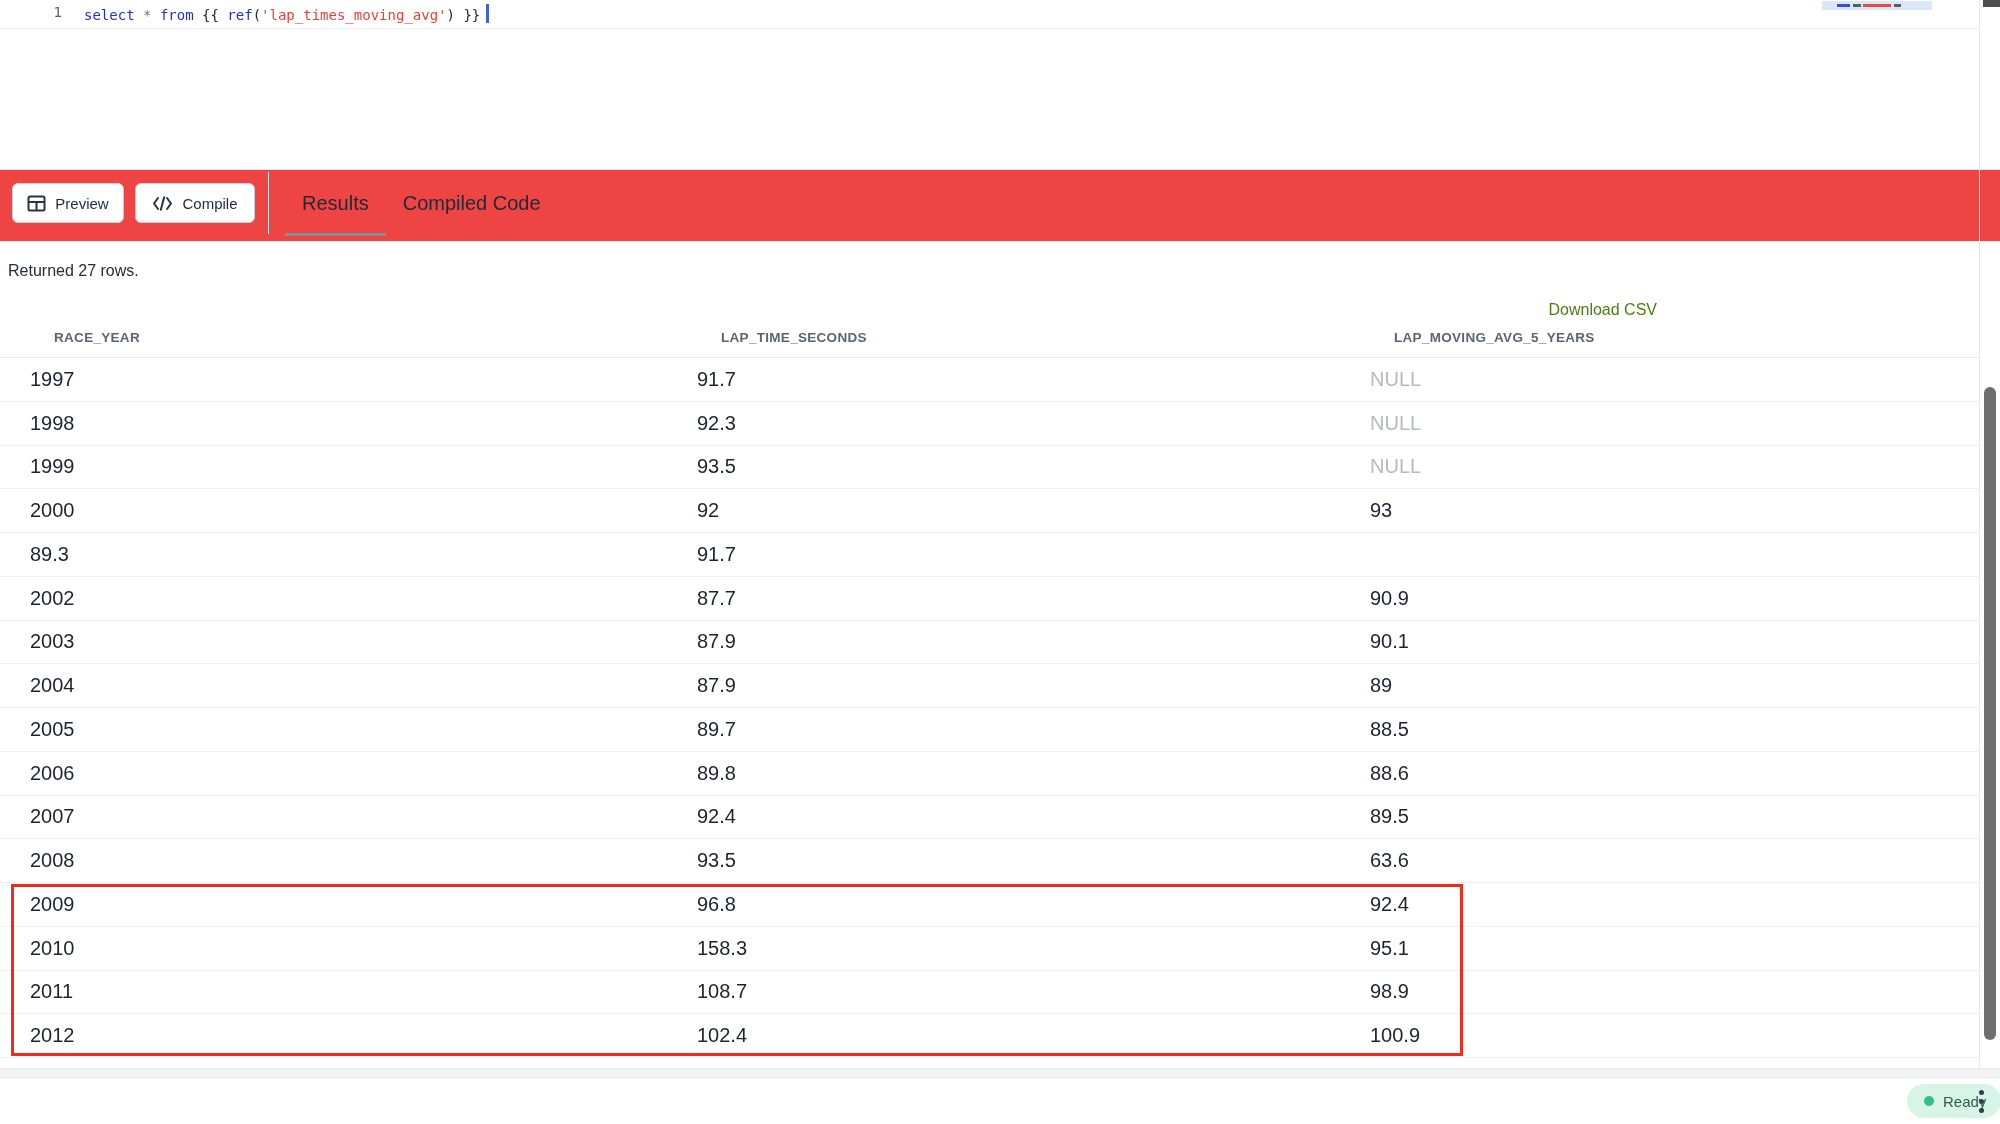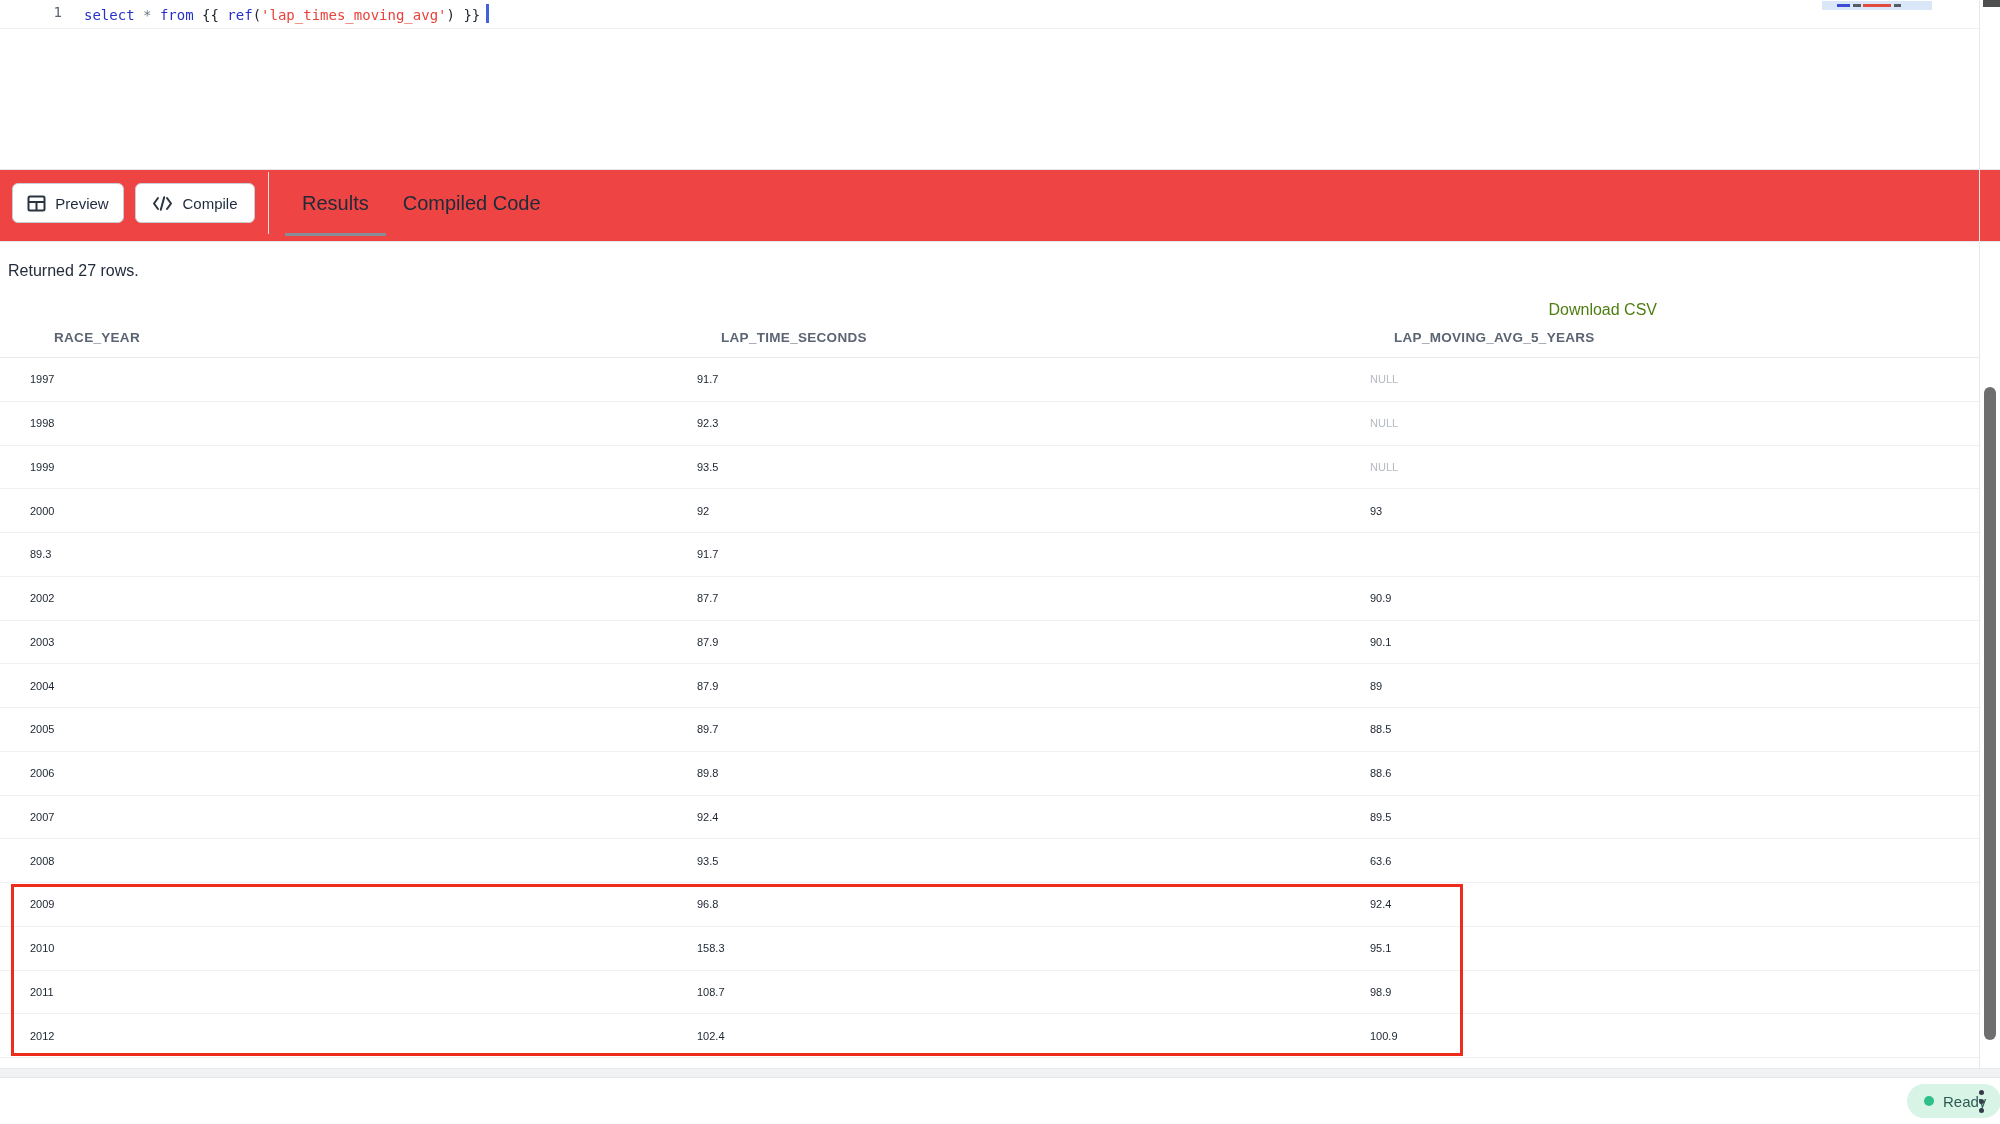--- a/index.html
+++ b/index.html
@@ -45,21 +45,21 @@
   .download{position:absolute;right:23px;top:26px;font-size:16px;color:#4d7c0f;cursor:pointer;margin-top:39px;}
 
   
   .thead{position:absolute;left:0;top:318px;width:1979px;height:40px;display:grid;
          grid-template-columns:667px 673px 1fr;padding-left:30px;box-sizing:border-box;
          align-items:center;border-bottom:1px solid #e7e9ec;}
   .th{font-size:13.5px;font-weight:700;color:#5b6472;letter-spacing:0.3px;margin-left:24px;}
   .tbody{position:absolute;left:0;top:358px;width:1979px;}
   .trow{display:grid;grid-template-columns:667px 673px 1fr;padding-left:30px;box-sizing:border-box;
         height:43.75px;align-items:center;border-bottom:1px solid #eef0f2;background:#ffffff;}
-  .tcell{font-size:11px;font-weight:500;color:#1c2430;}
+  .tcell{font-size:20px;font-weight:500;color:#1c2430;}
   .tcell.null{color:#b4bac1;font-weight:400;}
 
   .highlight-box{position:absolute;left:11px;top:884px;width:1452px;height:172px;
                  border:3px solid #ee2c1c;box-sizing:border-box;pointer-events:none;}
 
   .hscroll-strip{position:absolute;left:0;top:1068px;width:2000px;height:10px;background:#f1f2f4;
                  border-top:1px solid #e9eaec;border-bottom:1px solid #e6e7e9;box-sizing:border-box;}
 
   .v-track-line{position:absolute;left:1979px;top:0;width:1px;height:1068px;background:#e8e8e8;}
   .v-thumb{position:absolute;left:1984px;top:387px;width:12px;height:653px;background:#6e6e6e;border-radius:7px;}

